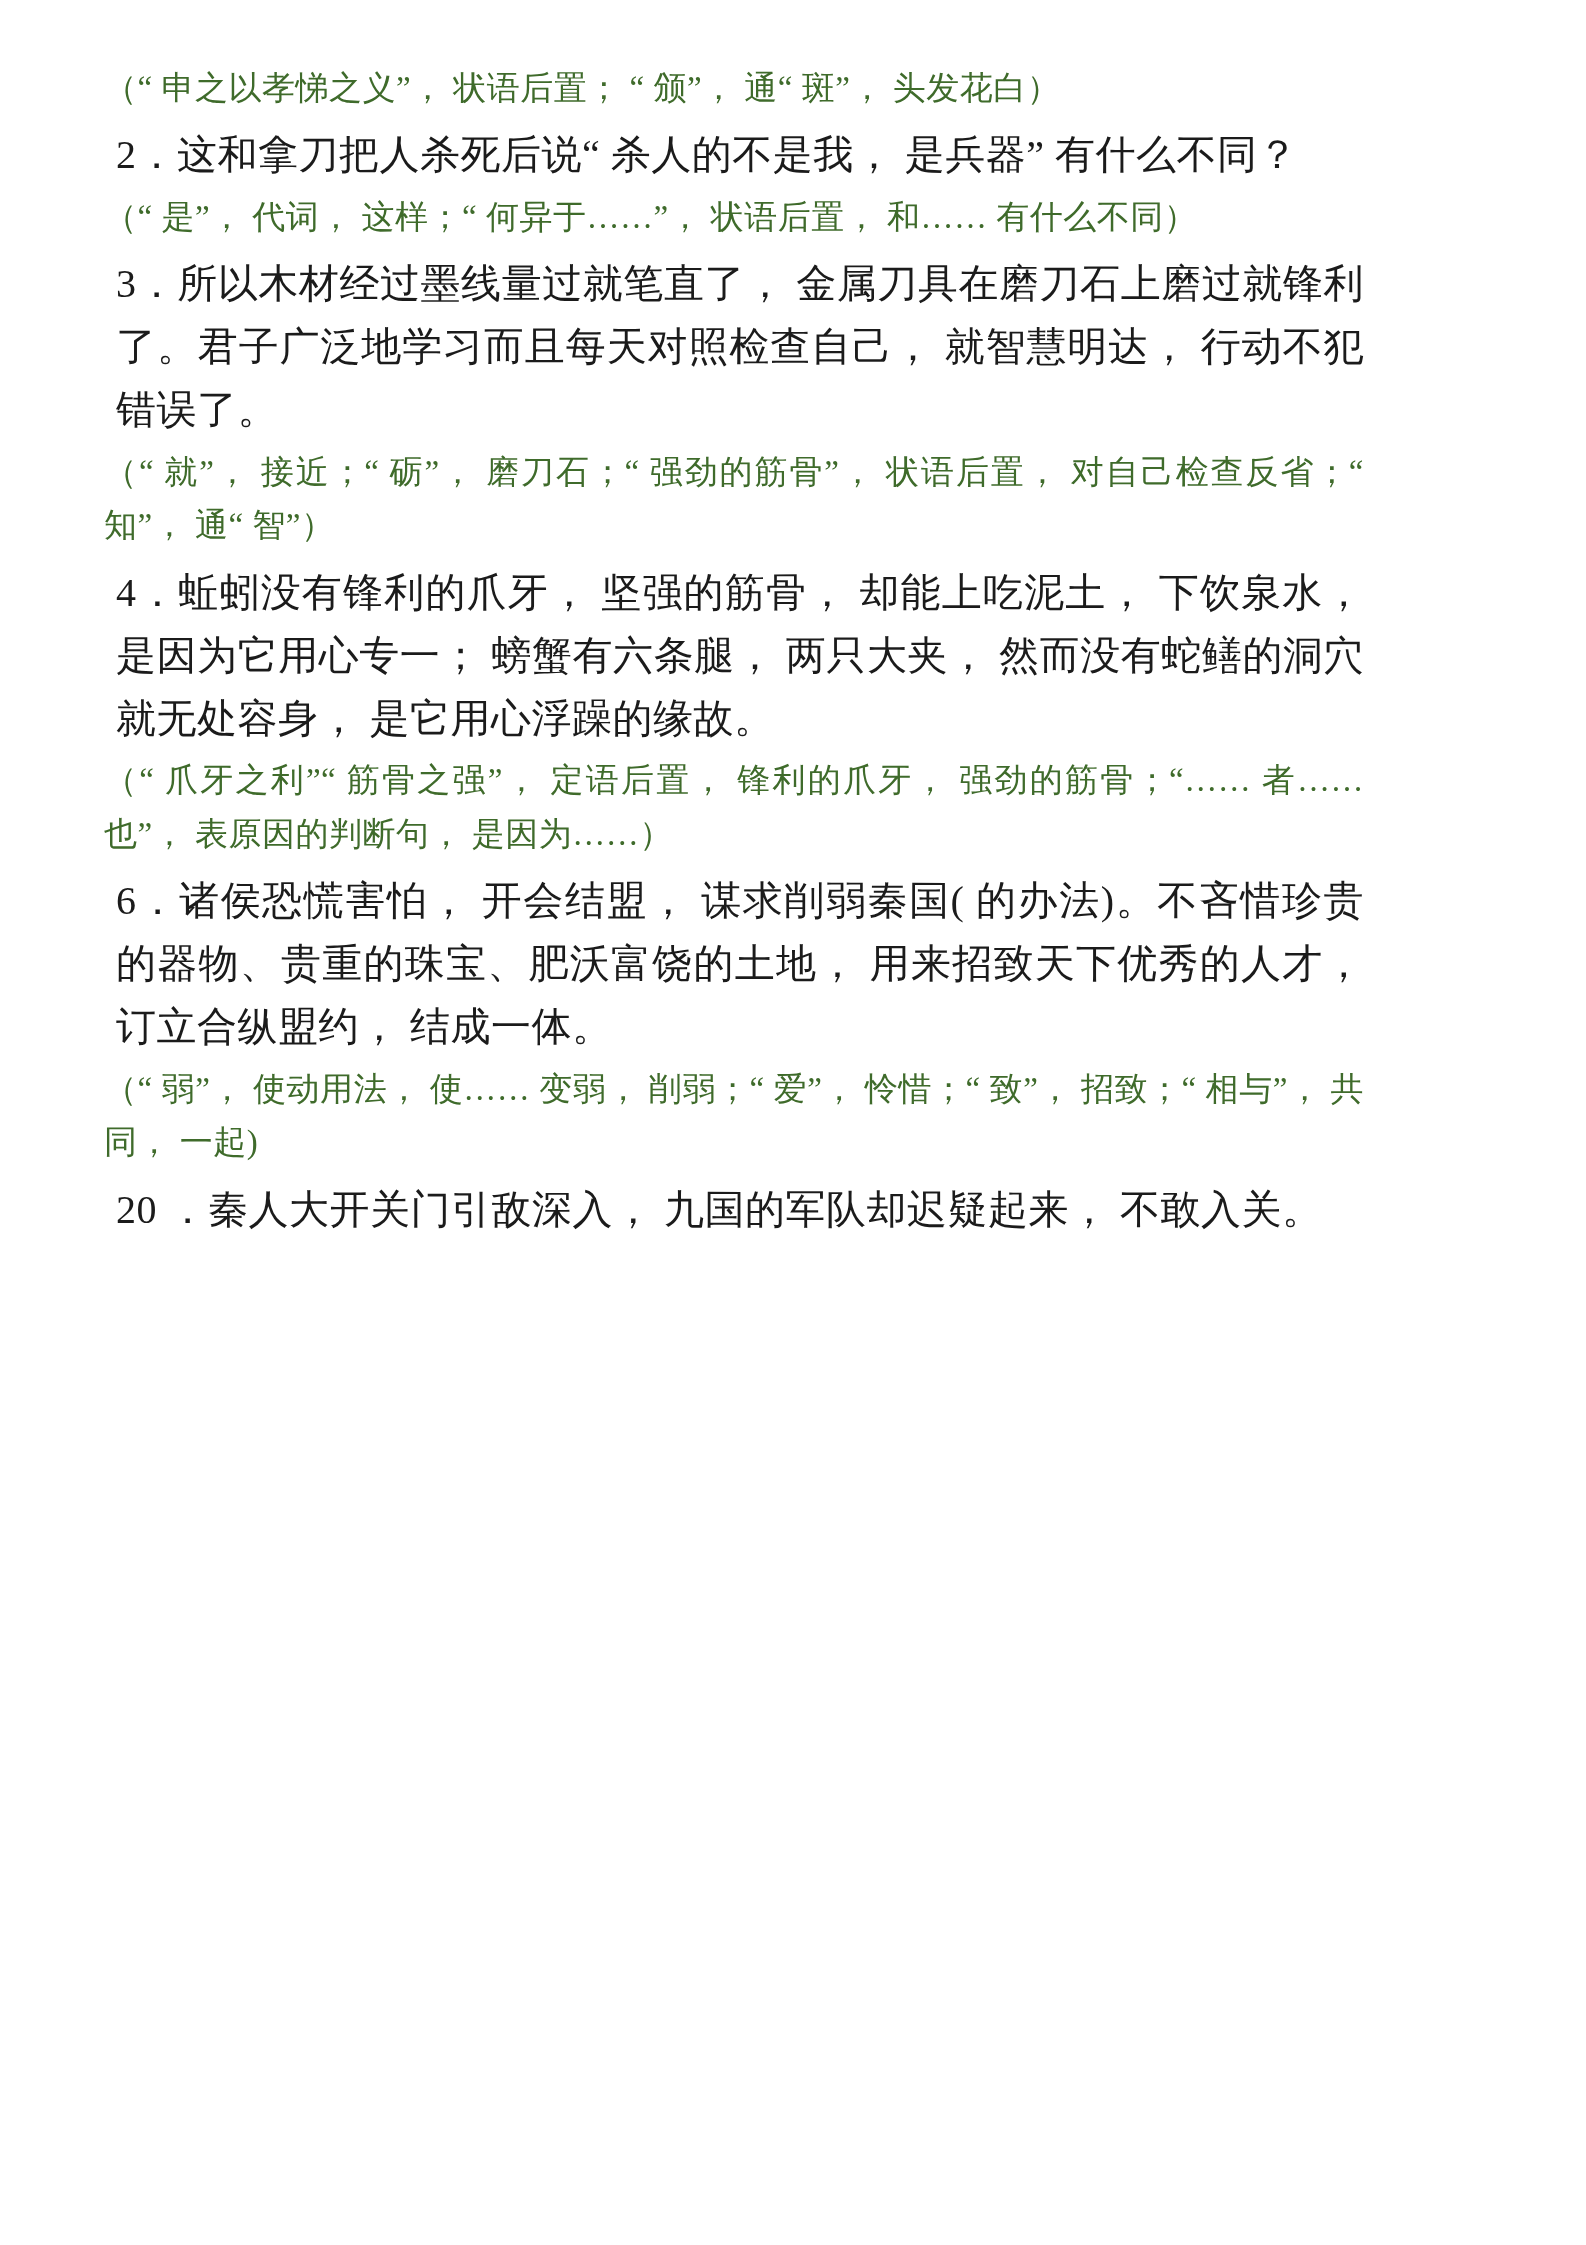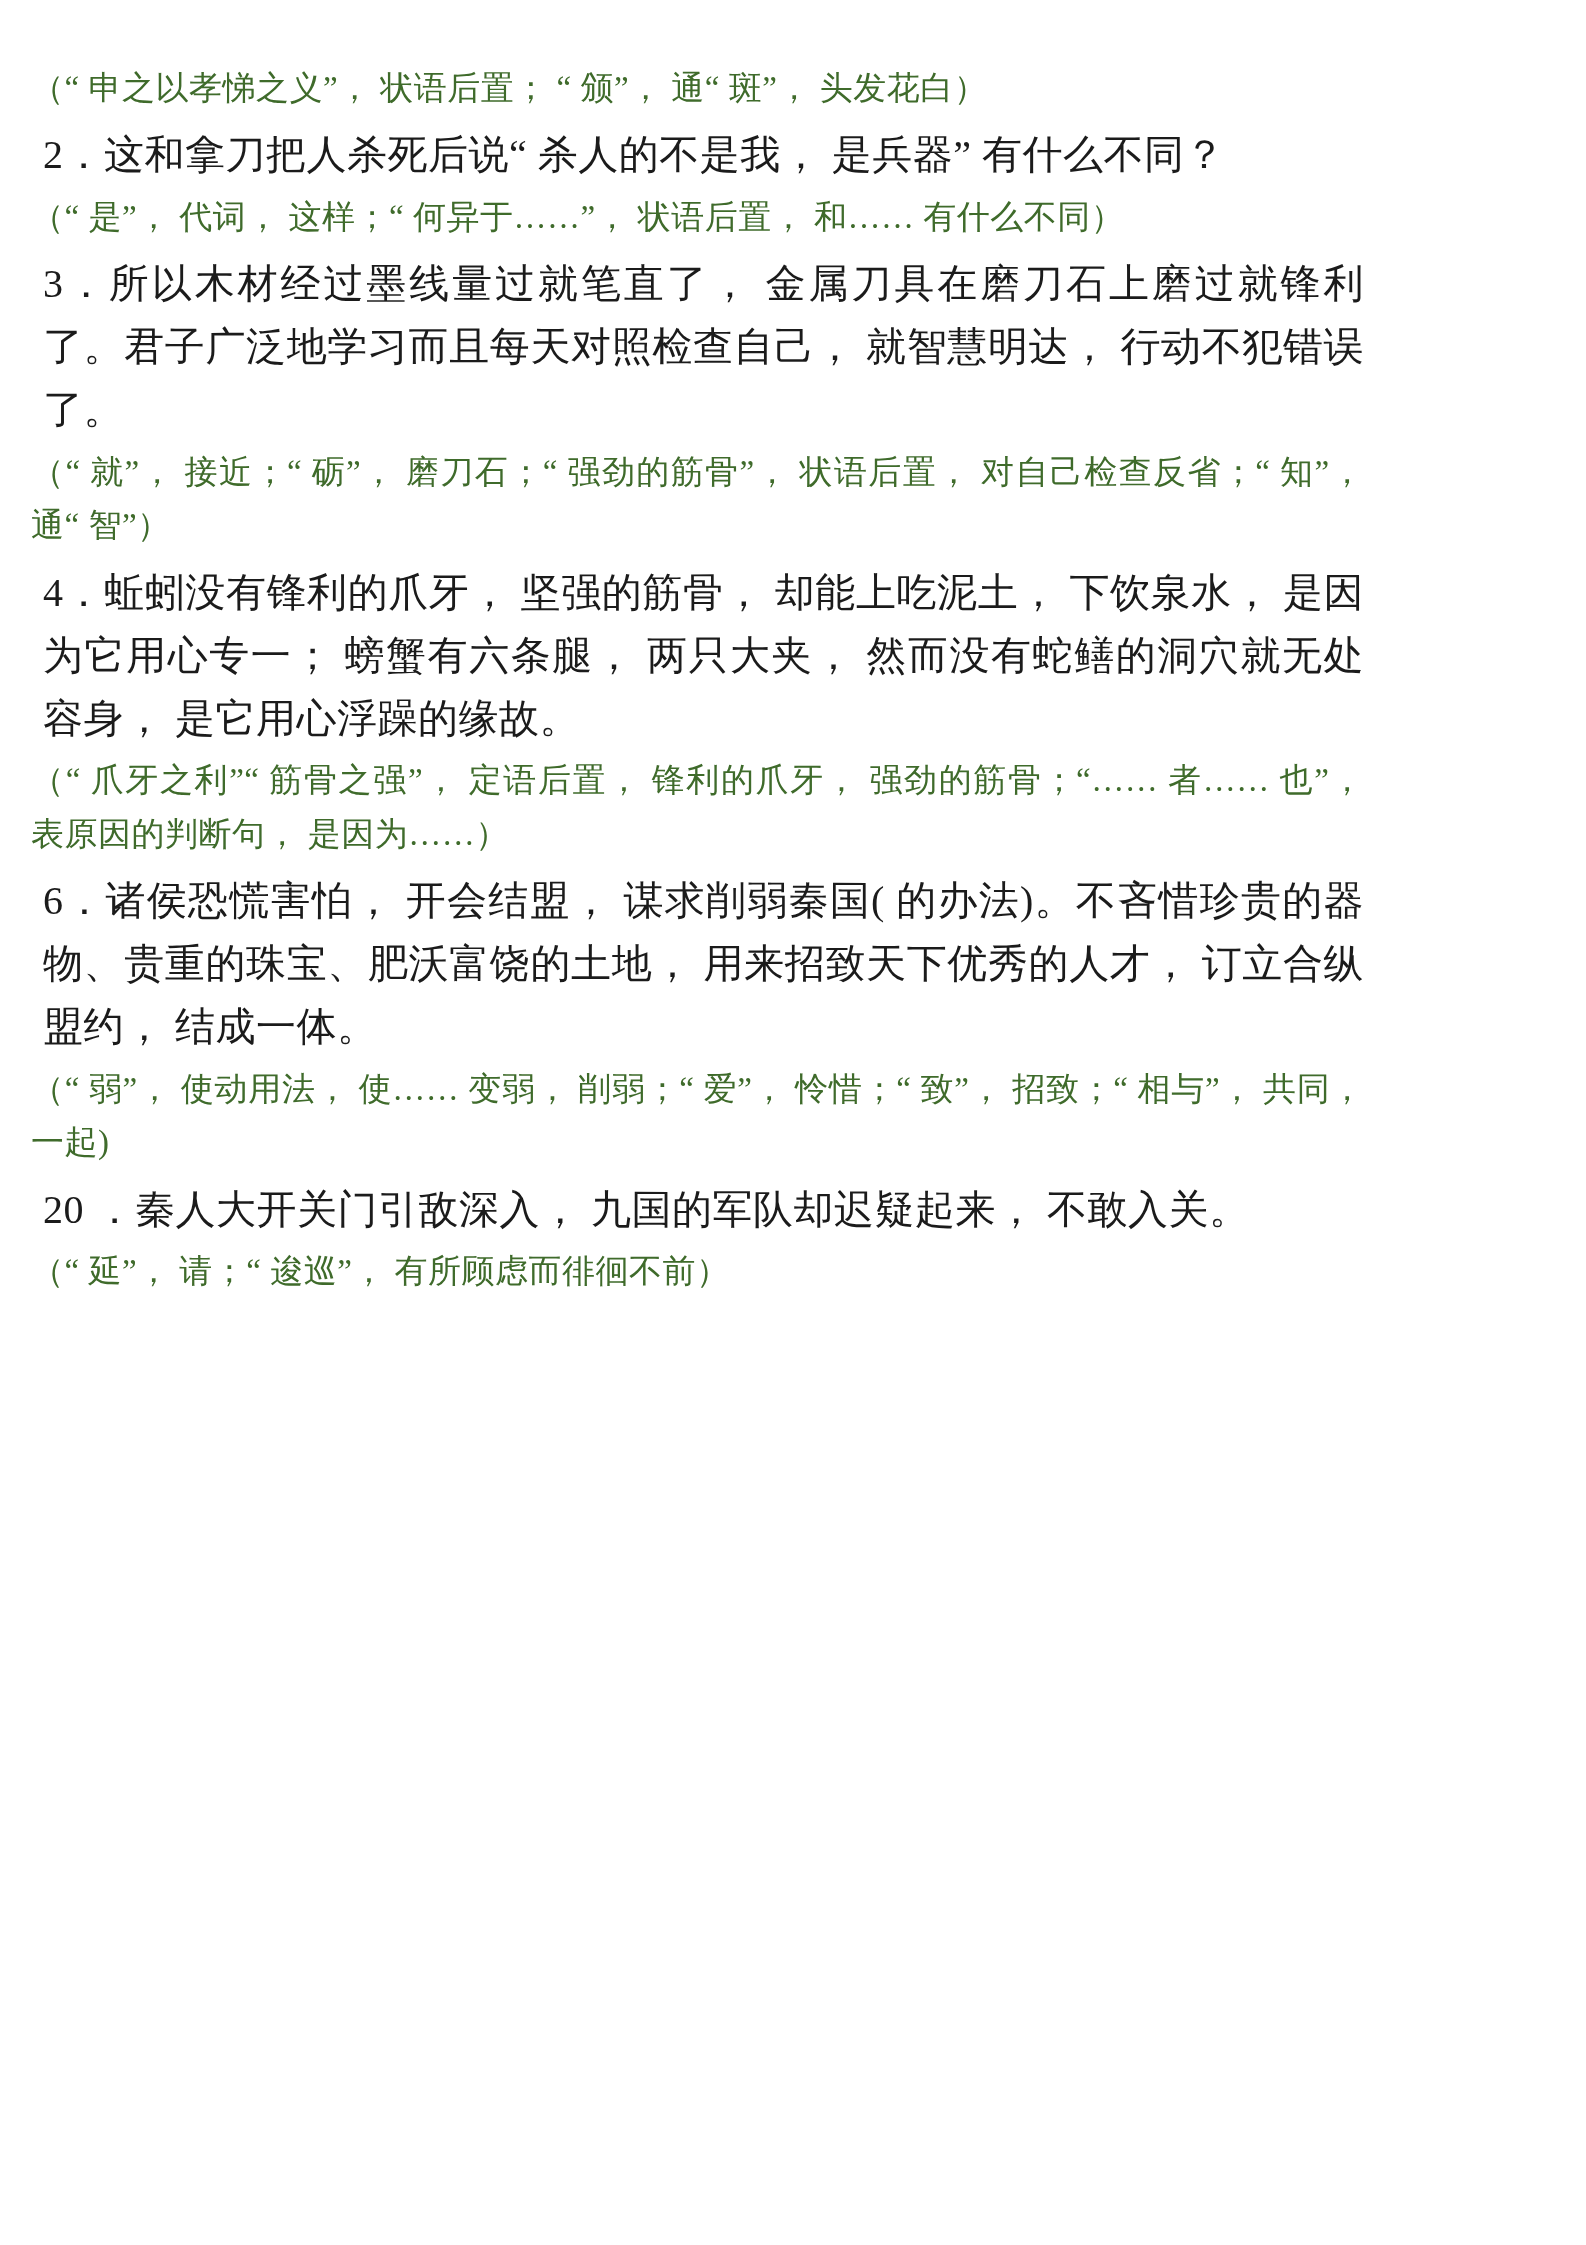--- a/index.html
+++ b/index.html
@@ -10,21 +10,21 @@
   body {
     width: 1586px;
     min-height: 2245px;
     font-family: "Liberation Serif", "DejaVu Serif", serif;
     color: #1a1a1a;
   }
   .page {
     width: 1436px;
     min-height: 2245px;
     box-sizing: border-box;
-    padding: 62px 72px 40px 31px;
+    padding: 62px 72px 40px 104px;
     background: #ffffff;
   }
   .main-line {
     font-size: 40px;
     line-height: 1.58;
     color: #1b1b1b;
     letter-spacing: 0.5px;
     text-align: justify;
     font-family: "Liberation Serif", "DejaVu Serif", serif;
     margin: 0 0 4px 12px;
@@ -57,16 +57,15 @@
   <p class="main-line">4．蚯蚓没有锋利的爪牙， 坚强的筋骨， 却能上吃泥土， 下饮泉水， 是因为它用心专一； 螃蟹有六条腿， 两只大夹， 然而没有蛇鳝的洞穴就无处容身， 是它用心浮躁的缘故。</p>
 
   <p class="note-line">（“ 爪牙之利”“ 筋骨之强”， 定语后置， 锋利的爪牙， 强劲的筋骨；“…… 者…… 也”， 表原因的判断句， 是因为……）</p>
 
   <p class="main-line">6．诸侯恐慌害怕， 开会结盟， 谋求削弱秦国( 的办法)。不吝惜珍贵的器物、贵重的珠宝、肥沃富饶的土地， 用来招致天下优秀的人才， 订立合纵盟约， 结成一体。</p>
 
   <p class="note-line">（“ 弱”， 使动用法， 使…… 变弱， 削弱；“ 爱”， 怜惜；“ 致”， 招致；“ 相与”， 共同， 一起)</p>
 
   <p class="main-line">20 ．秦人大开关门引敌深入， 九国的军队却迟疑起来， 不敢入关。</p>
 
-  <p class="note-line">（“ 延”， 请；“ 逡巡”， 有所顾虑而徘徊不前）</p>
 
 
 </div>
 
 </body></html>

